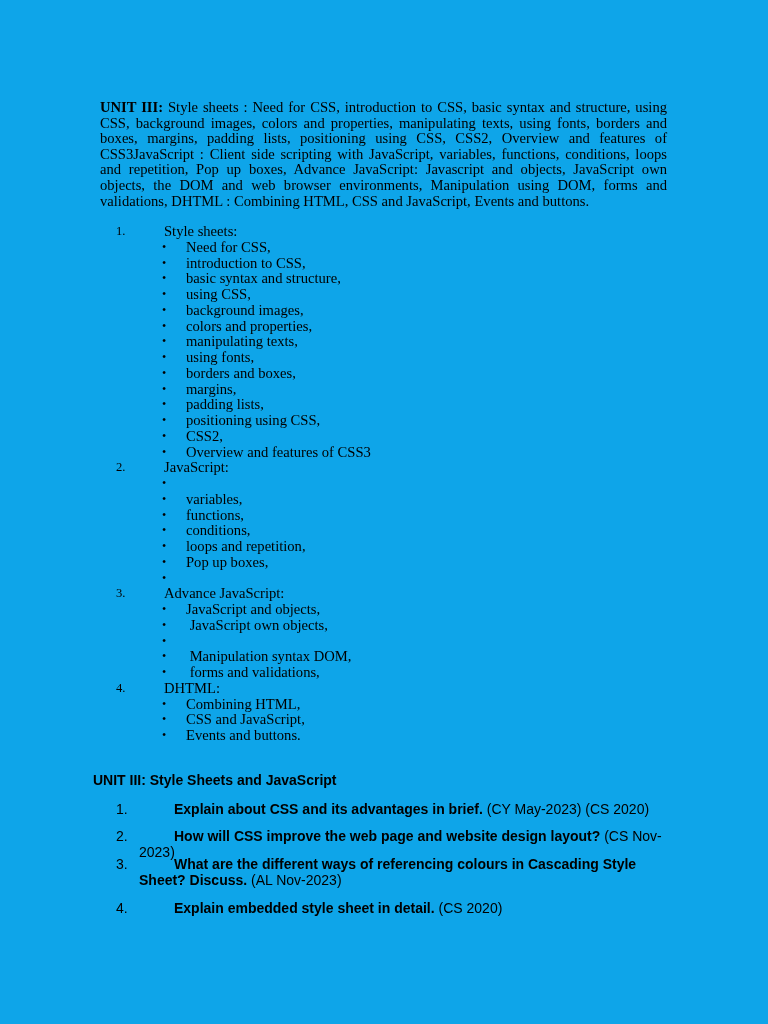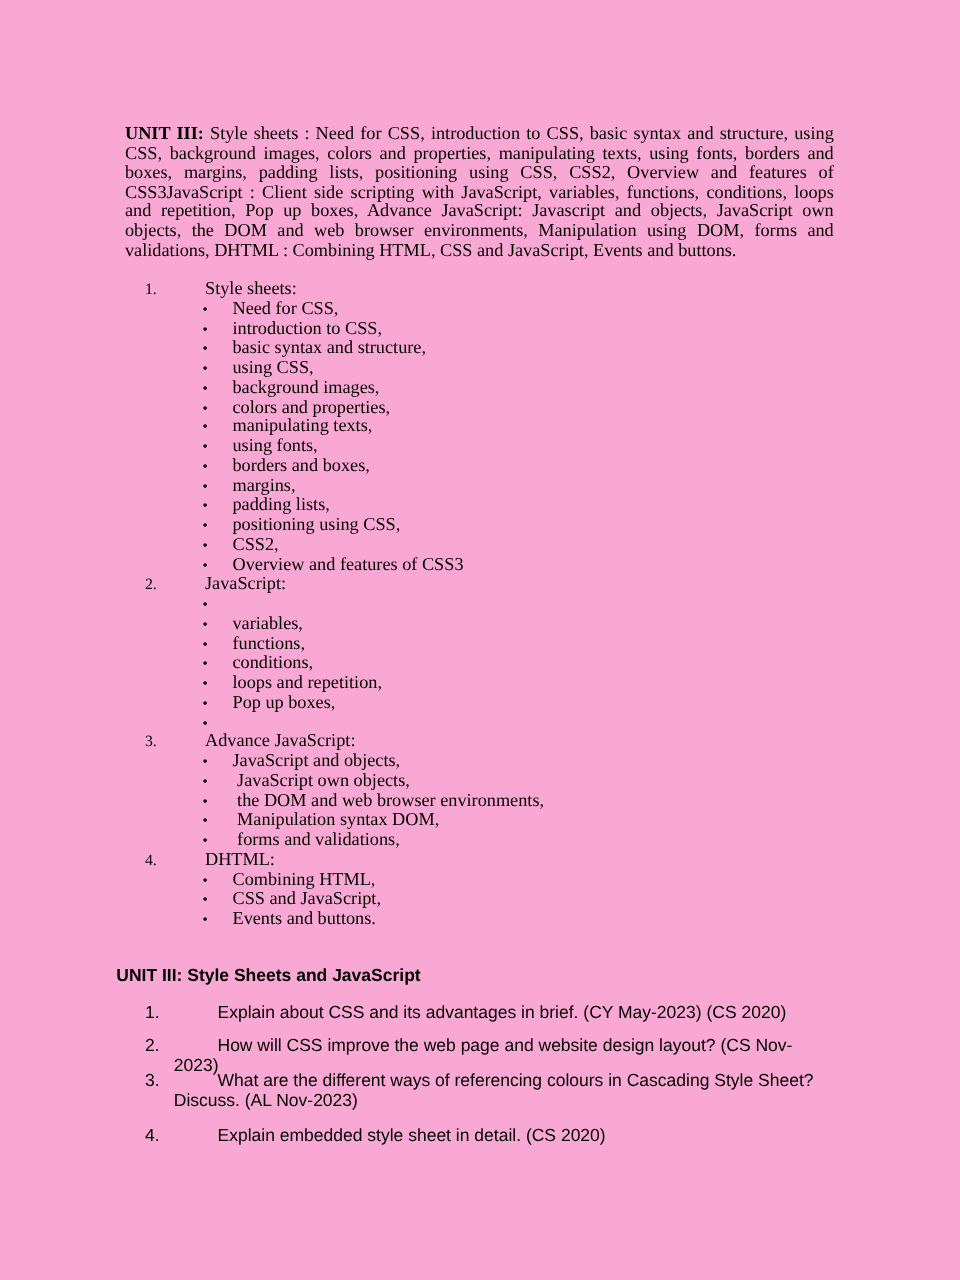--- a/index.html
+++ b/index.html
@@ -13,21 +13,21 @@
       position: relative;
       overflow: hidden;
       color: #000000;
     }
     .page {
       position: absolute;
       left: 0;
       top: 0;
       width: 768px;
       height: 1024px;
-      background: #f9a8d4;
+      background: #0ea5e9;
     }
     .serif {
       font-family: "Liberation Serif", "DejaVu Serif", serif;
       font-size: 14.6px;
     }
     .sans {
       font-family: Liberation Sans, sans-serif;
       font-size: 14px;
     }
     .intro {
@@ -125,21 +125,21 @@
       left: 116px;
       top: 0;
     }
     .q-body {
       position: absolute;
       left: 139px;
       top: 0;
       width: 530px;
     }
     .q-text {
-      font-weight: normal;
+      font-weight: bold;
       padding-left: 35px;
     }
     .q-src {
       font-weight: normal;
     }
   </style>
 </head>
 <body>
 
 <div class="page">
@@ -258,21 +258,20 @@
         <li>
             <span class="bullet">•</span>
             <span class="item-text">JavaScript and objects,</span>
           </li>
         <li>
             <span class="bullet">•</span>
             <span class="item-text"> JavaScript own objects,</span>
           </li>
         <li>
             <span class="bullet">•</span>
-            <span class="item-text"> the DOM and web browser environments,</span>
           </li>
         <li>
             <span class="bullet">•</span>
             <span class="item-text"> Manipulation syntax DOM,</span>
           </li>
         <li>
             <span class="bullet">•</span>
             <span class="item-text"> forms and validations,</span>
           </li>
       </ul>

